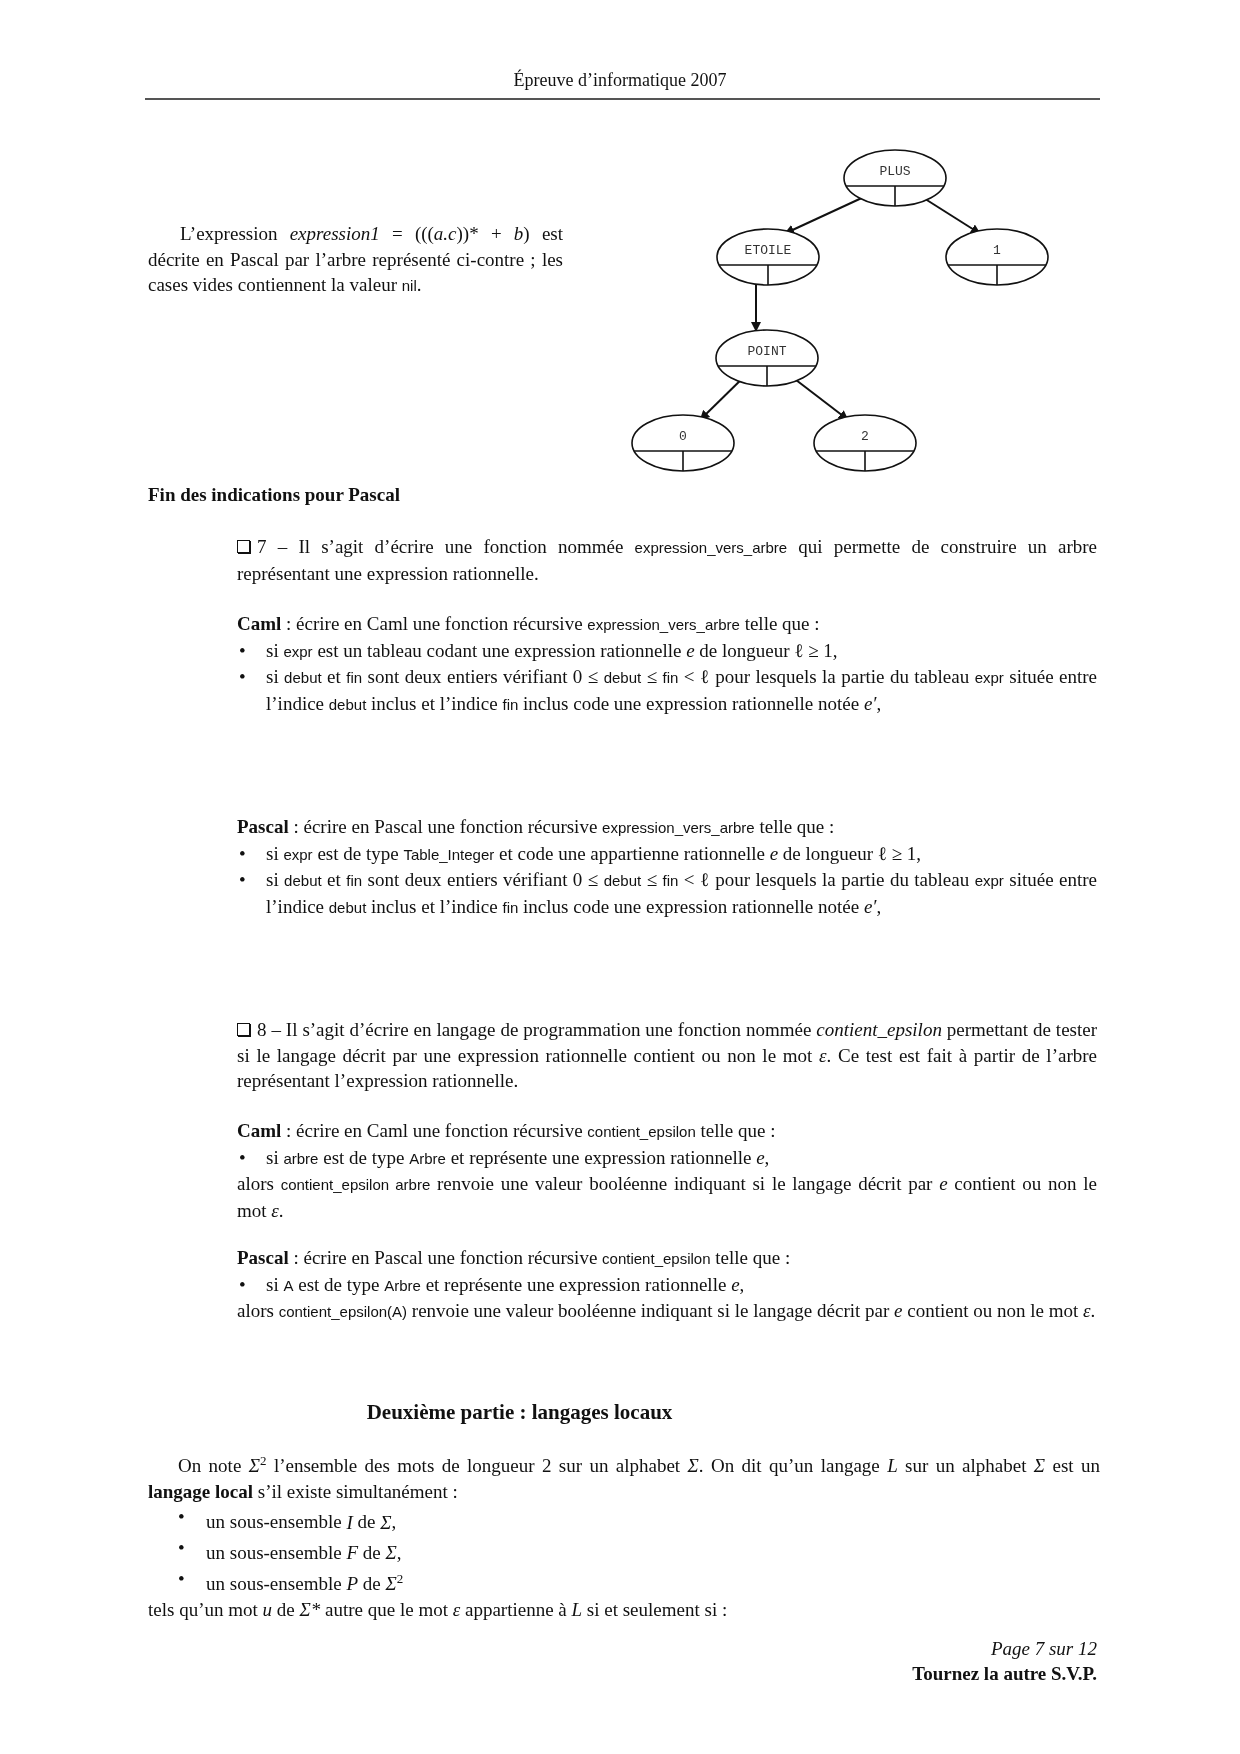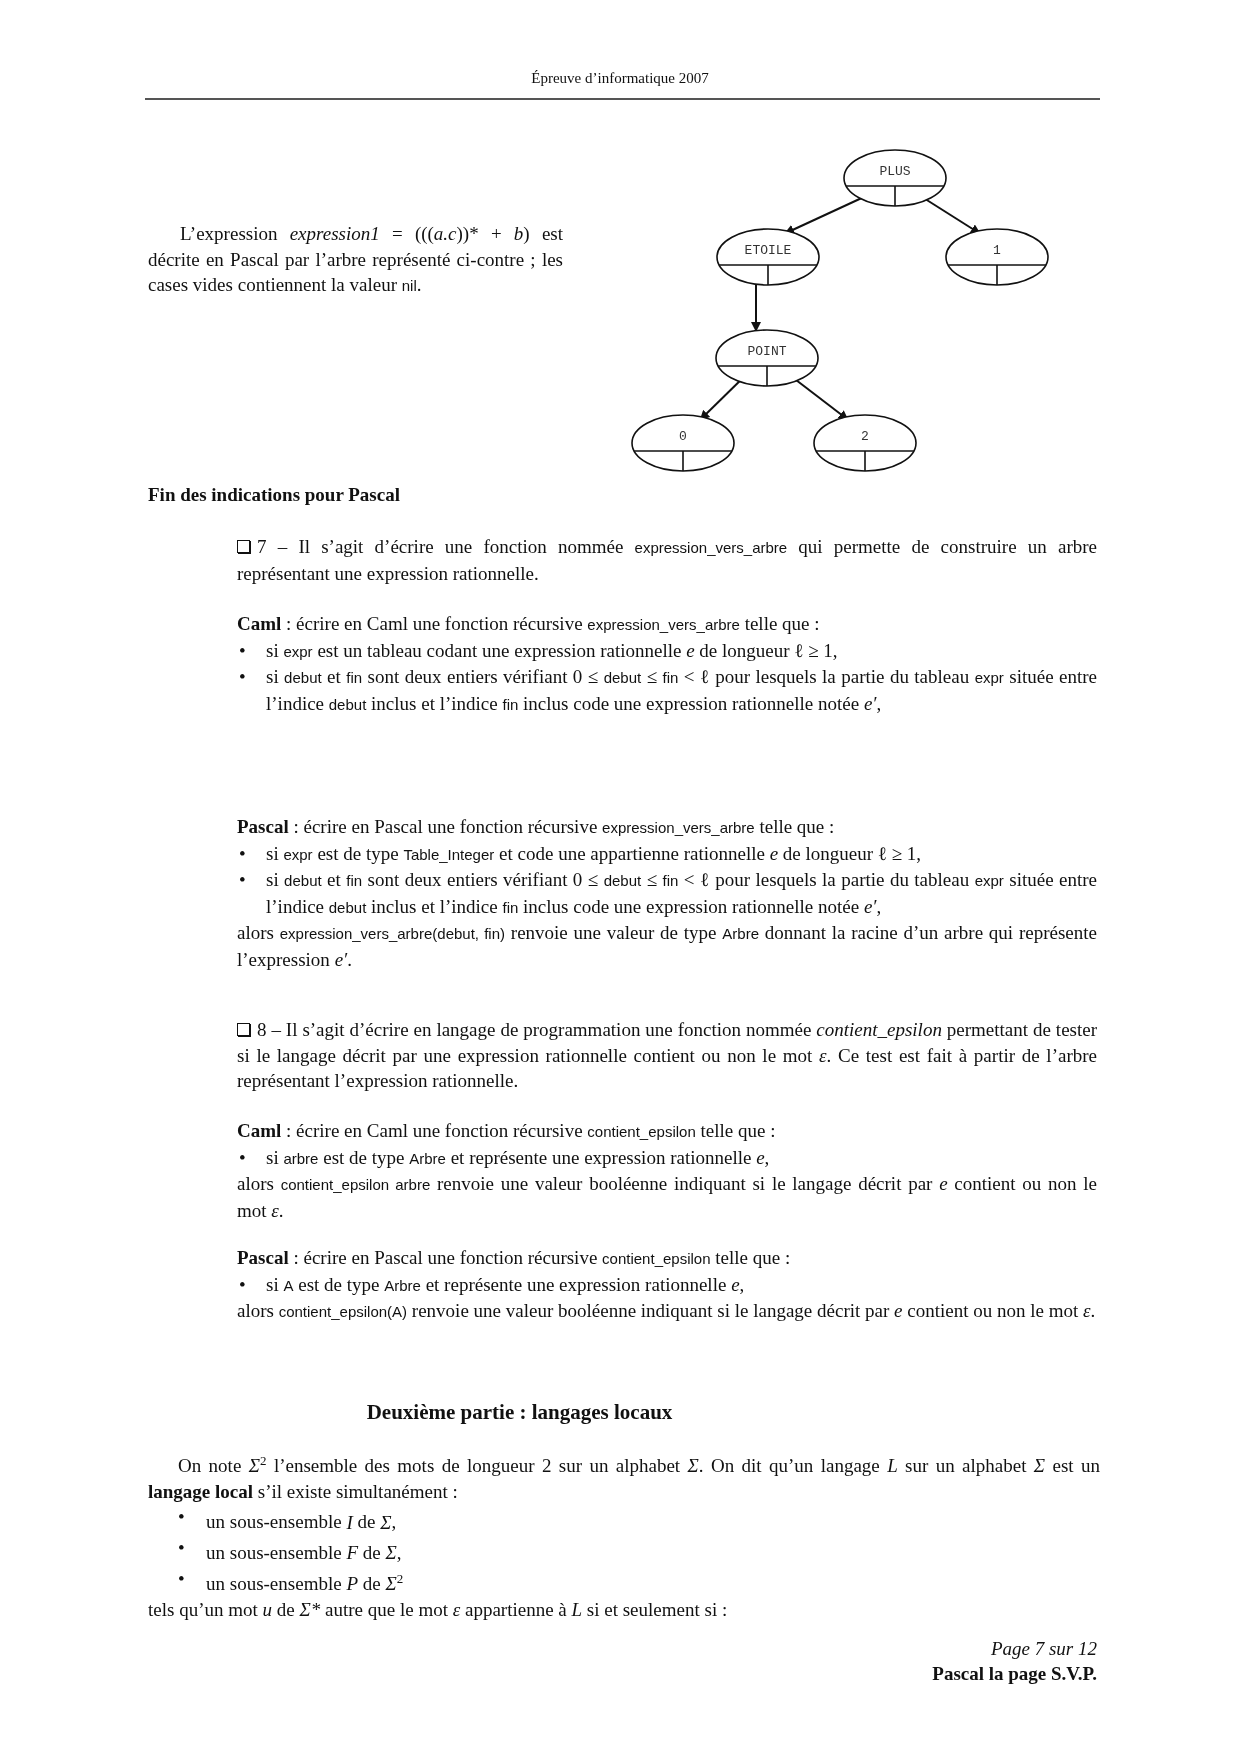--- a/index.html
+++ b/index.html
@@ -2,21 +2,21 @@
 <html><head>
 <meta charset="utf-8">
 <style>
   html, body { margin:0; padding:0; background:#ffffff; }
   body { width:1240px; height:1754px; position:relative; overflow:hidden;
          font-family:"Liberation Serif", serif; color:#111; font-size:19px; }
   .abs { position:absolute; }
   .mono { font-family:Liberation Sans, sans-serif; font-size:15px; }
   .it { font-style:italic;margin-top:34px; }
   .b { font-weight:bold; }
-  .header-title { left:0; width:1240px; top:70px; text-align:center; font-size:15px; }
+  .header-title { left:0; width:1240px; top:70px; text-align:center; font-size:18px; }
   .header-rule { left:145px; width:955px; top:98px; height:0; border-top:2px solid #555; }
   .para { line-height:25.5px; text-align:justify; }
   .intro { left:148px; top:221px; width:415px; }
   .intro .indent { display:inline-block; width:32px; }
   .fin { left:148px; top:484px; font-size:19px; }
   .block { left:237px; width:860px; }
   .box-icon { display:inline-block; width:11px; height:11px; border:1.5px solid #111; margin-right:7px; position:relative; top:0px; box-shadow:1px 1px 0 #111; }
   .bullet-line { position:relative; padding-left:29px; }
   .bullet-line .dot { position:absolute; left:2px; top:0; }
   .heading2 { left:0; width:1039px; top:1400px; text-align:center; font-size:21px; font-weight:bold; }
@@ -97,21 +97,20 @@
 <div class="abs para block" style="top:611px;">
   <div><span class="b">Caml</span><span> : écrire en Caml une fonction récursive </span><span class="mono">expression_vers_arbre</span><span> telle que :</span></div>
   <div class="bullet-line"><span class="dot">•</span><span>si </span><span class="mono">expr</span><span> est un tableau codant une expression rationnelle </span><span class="it">e</span><span> de longueur ℓ ≥ 1,</span></div>
   <div class="bullet-line"><span class="dot">•</span><span>si </span><span class="mono">debut</span><span> et </span><span class="mono">fin</span><span> sont deux entiers vérifiant 0 ≤ </span><span class="mono">debut</span><span> ≤ </span><span class="mono">fin</span><span> &lt; ℓ pour lesquels la partie du tableau </span><span class="mono">expr</span><span> située entre l’indice </span><span class="mono">debut</span><span> inclus et l’indice </span><span class="mono">fin</span><span> inclus code une expression rationnelle notée </span><span class="it">e′</span><span>,</span></div>
 </div>
 
 <div class="abs para block" style="top:814px;">
   <div><span class="b">Pascal</span><span> : écrire en Pascal une fonction récursive </span><span class="mono">expression_vers_arbre</span><span> telle que :</span></div>
   <div class="bullet-line"><span class="dot">•</span><span>si </span><span class="mono">expr</span><span> est de type </span><span class="mono">Table_Integer</span><span> et code une appartienne rationnelle </span><span class="it">e</span><span> de longueur ℓ ≥ 1,</span></div>
   <div class="bullet-line"><span class="dot">•</span><span>si </span><span class="mono">debut</span><span> et </span><span class="mono">fin</span><span> sont deux entiers vérifiant 0 ≤ </span><span class="mono">debut</span><span> ≤ </span><span class="mono">fin</span><span> &lt; ℓ pour lesquels la partie du tableau </span><span class="mono">expr</span><span> située entre l’indice </span><span class="mono">debut</span><span> inclus et l’indice </span><span class="mono">fin</span><span> inclus code une expression rationnelle notée </span><span class="it">e′</span><span>,</span></div>
-  <div><span>alors </span><span class="mono" style="white-space:pre">expression_vers_arbre(debut, fin)</span><span> renvoie une valeur de type </span><span class="mono">Arbre</span><span> donnant la racine d’un arbre qui représente l’expression </span><span class="it">e′</span><span>.</span></div>
 </div>
 
 <div class="abs para block" style="top:1017px;">
   <span class="box-icon"></span><span>8 – Il s’agit d’écrire en langage de programmation une fonction nommée </span><span class="it">contient_epsilon</span><span> permettant de tester si le langage décrit par une expression rationnelle contient ou non le mot </span><span class="it">ε</span><span>. Ce test est fait à partir de l’arbre représentant l’expression rationnelle.</span>
 </div>
 
 <div class="abs para block" style="top:1118px;">
   <div><span class="b">Caml</span><span> : écrire en Caml une fonction récursive </span><span class="mono">contient_epsilon</span><span> telle que :</span></div>
   <div class="bullet-line"><span class="dot">•</span><span>si </span><span class="mono">arbre</span><span> est de type </span><span class="mono">Arbre</span><span> et représente une expression rationnelle </span><span class="it">e</span><span>,</span></div>
   <div><span>alors </span><span class="mono" style="white-space:pre">contient_epsilon arbre</span><span> renvoie une valeur booléenne indiquant si le langage décrit par </span><span class="it">e</span><span> contient ou non le mot </span><span class="it">ε</span><span>.</span></div>
@@ -129,13 +128,13 @@
   <div><span style="display:inline-block;width:30px"></span><span>On note </span><span class="it">Σ</span><sup style="font-size:13px">2</sup><span> l’ensemble des mots de longueur 2 sur un alphabet </span><span class="it">Σ</span><span>. On dit qu’un langage </span><span class="it">L</span><span> sur un alphabet </span><span class="it">Σ</span><span> est un </span><span class="b">langage local</span><span> s’il existe simultanément :</span></div>
   <div id="part2-items">
       <div class="bl"><span class="dot">•</span><span>un sous-ensemble </span><span class="it">I</span><span> de </span><span class="it">Σ</span><sup style="font-size:13px"></sup><span>,</span></div>
       <div class="bl"><span class="dot">•</span><span>un sous-ensemble </span><span class="it">F</span><span> de </span><span class="it">Σ</span><sup style="font-size:13px"></sup><span>,</span></div>
       <div class="bl"><span class="dot">•</span><span>un sous-ensemble </span><span class="it">P</span><span> de </span><span class="it">Σ</span><sup style="font-size:13px">2</sup><span></span></div>
     </div>
   <div><span>tels qu’un mot </span><span class="it">u</span><span> de </span><span class="it">Σ*</span><span> autre que le mot </span><span class="it">ε</span><span> appartienne à </span><span class="it">L</span><span> si et seulement si :</span></div>
 </div>
 
 <div class="abs footer-page">Page 7 sur 12</div>
-<div class="abs footer-turn">Pascal la page S.V.P.</div>
+<div class="abs footer-turn">Tournez la autre S.V.P.</div>
 
 </body></html>

